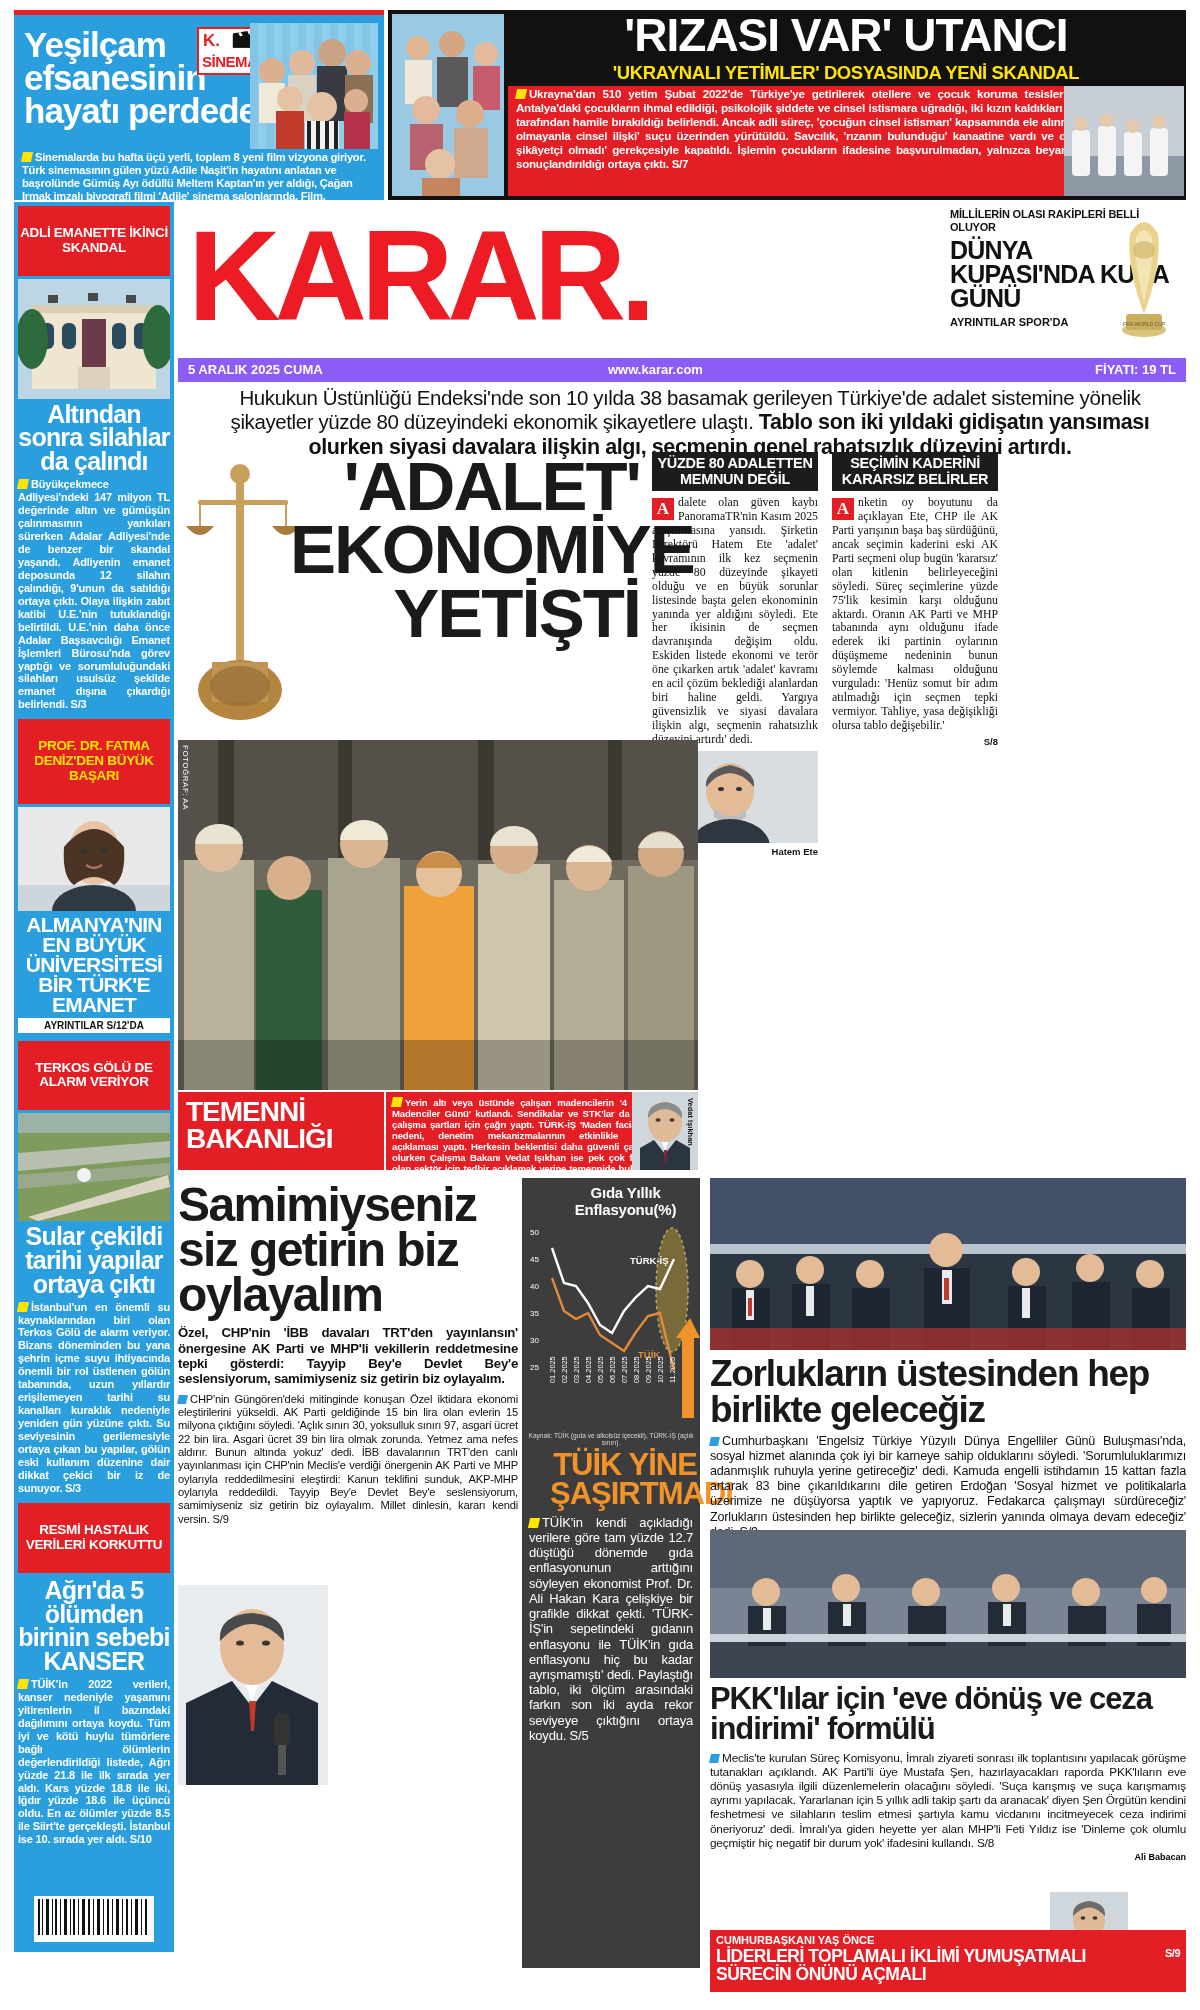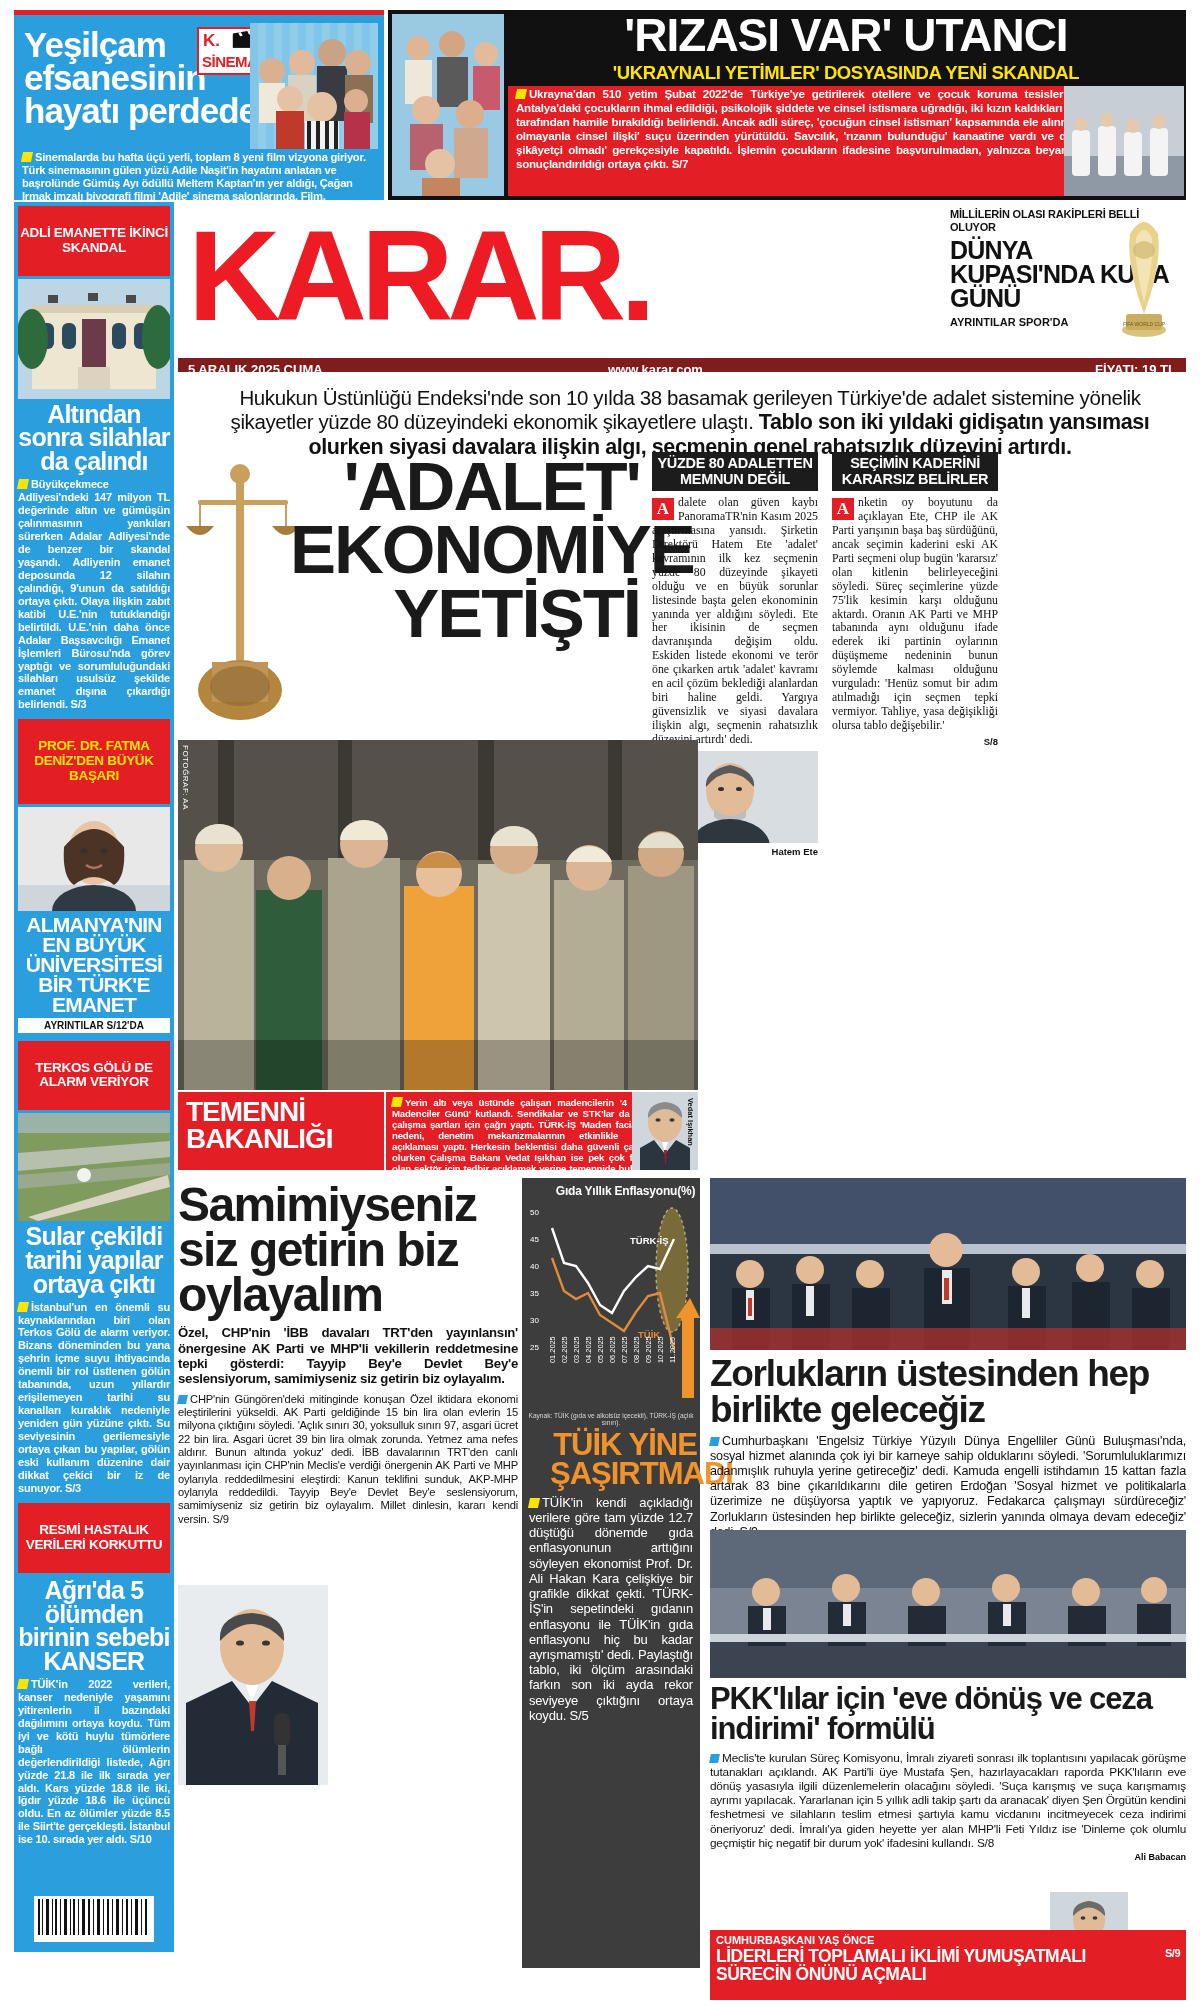--- a/index.html
+++ b/index.html
@@ -63,22 +63,22 @@
   
   .mast { position:absolute; left:178px; top:202px; width:1008px; height:168px; background:#fff; }
   .karar { position:absolute; left:10px; top:10px; width:560px; color:#ed1c24;
      font-weight:bold; font-size:128px; line-height:1; letter-spacing:-6px; }
   .wc-box { position:absolute; right:6px; top:6px; width:230px; height:150px; }
   .wc-small { color:#111; font-weight:bold; font-size:11px; text-align:left; letter-spacing:-0.2px; line-height:1.15;}
   .wc-big { color:#111; font-weight:bold; font-size:25px; line-height:0.96; letter-spacing:-0.8px; margin-top:5px;}
   .wc-ayr { color:#111; font-weight:bold; font-size:11px; margin-top:6px; }
   .trophy { position:absolute; right:0px; top:2px; width:72px; height:130px; }
 
-  .dateline { position:absolute; left:178px; top:358px; width:1008px; height:14px;
-     background:#7f1d1d; color:#fff; font-weight:bold; font-size:13px; }
+  .dateline { position:absolute; left:178px; top:358px; width:1008px; height:24px;
+     background:#8b5cf6; color:#fff; font-weight:bold; font-size:13px; }
   .dateline span { position:absolute; top:4px; }
   .d1 { left:10px; } .d2 { left:430px; } .d3 { right:10px; }
 
   
   .intro { position:absolute; left:200px; top:386px; width:980px; font-size:20.5px;
      color:#111; text-align:center; line-height:1.16; letter-spacing:-0.4px; }
   .intro b { font-weight:bold; font-size:21.5px; }
 
   
   .bighead { position:absolute; left:290px; top:455px; width:350px; color:#1a1a1a;
@@ -129,21 +129,21 @@
   .sam .body { font-size:11.2px; line-height:1.19; margin-top:6px; text-align:justify;
      letter-spacing:-0.2px; color:#111; }
   .mk2 { display:inline-block; width:9px; height:9px; background:#2b9fdd; margin-right:3px;
      vertical-align:-1px; transform:skewX(-12deg); }
   .speaker { position:absolute; left:178px; top:1585px; width:150px; height:200px;
      background:linear-gradient(160deg,#c8ced4 0%,#9aa6b0 35%,#5d6a75 70%,#2f3a44 100%); }
 
   
   .chartbox { position:absolute; left:522px; top:1178px; width:178px; height:790px;
      background:#3d3d3d; }
-  .chart-title { color:#fff; font-weight:bold; font-size:12px; text-align:center;
+  .chart-title { color:#fff; font-weight:bold; font-size:15px; text-align:center;
      padding-top:6px; letter-spacing:-0.2px;padding-left:29px; }
   .chart-area { position:relative; width:178px; height:210px; }
   .src { color:#d8d8d8; font-size:6.6px; text-align:center; padding:0 4px; margin-top:4px; }
   .tuik-yine { color:#f0932b; font-weight:bold; font-size:31px; text-align:center;
      line-height:0.95; margin-top:4px; letter-spacing:-1px;padding-left:28px; }
   .chart-body { color:#fff; font-size:13px; line-height:1.17; padding:6px 7px 0 7px;
      text-align:justify; letter-spacing:-0.2px; }
   .hakan { position:absolute; left:528px; bottom:6px; width:78px; height:70px;
      background:linear-gradient(150deg,#cdd4da 0%,#97a4ae 45%,#4f5b66 100%); }
   .hakan-cap { position:absolute; left:612px; bottom:8px; color:#fff; font-size:8px; font-weight:bold;}
@@ -158,21 +158,21 @@
      letter-spacing:-0.2px; color:#111; }
 
   .rcol2 { position:absolute; left:710px; top:1530px; width:476px; }
   .rphoto2 { width:476px; height:148px;
      background:linear-gradient(160deg,#6d7786 0%,#a8b1bb 30%,#cfd5da 55%,#8a94a0 80%,#3e4854 100%); }
   .rhead2 { color:#1a1a1a; font-weight:bold; font-size:31px; line-height:0.98;
      letter-spacing:-1.1px; margin-top:6px; }
   .rbody2 { font-size:11.8px; line-height:1.2; text-align:justify; margin-top:6px;
      letter-spacing:-0.2px; color:#111; }
   .ali-cap { font-size:9px; font-weight:bold; text-align:right; margin-top:2px; }
-  .bottombar { position:absolute; left:710px; top:1930px; width:476px; height:70px;
+  .bottombar { position:absolute; left:710px; top:1930px; width:476px; height:62px;
      background:#e31e24; color:#fff; padding:4px 6px; }
   .bottombar .t1 { font-size:11px; font-weight:bold; }
   .bottombar .t2 { font-size:17.5px; font-weight:bold; line-height:1.0; margin-top:2px;
      letter-spacing:-0.5px; }
   .bb-s { float:right; font-size:11px; }
 </style>
 </head>
 <body>
 
 <div class="page">

